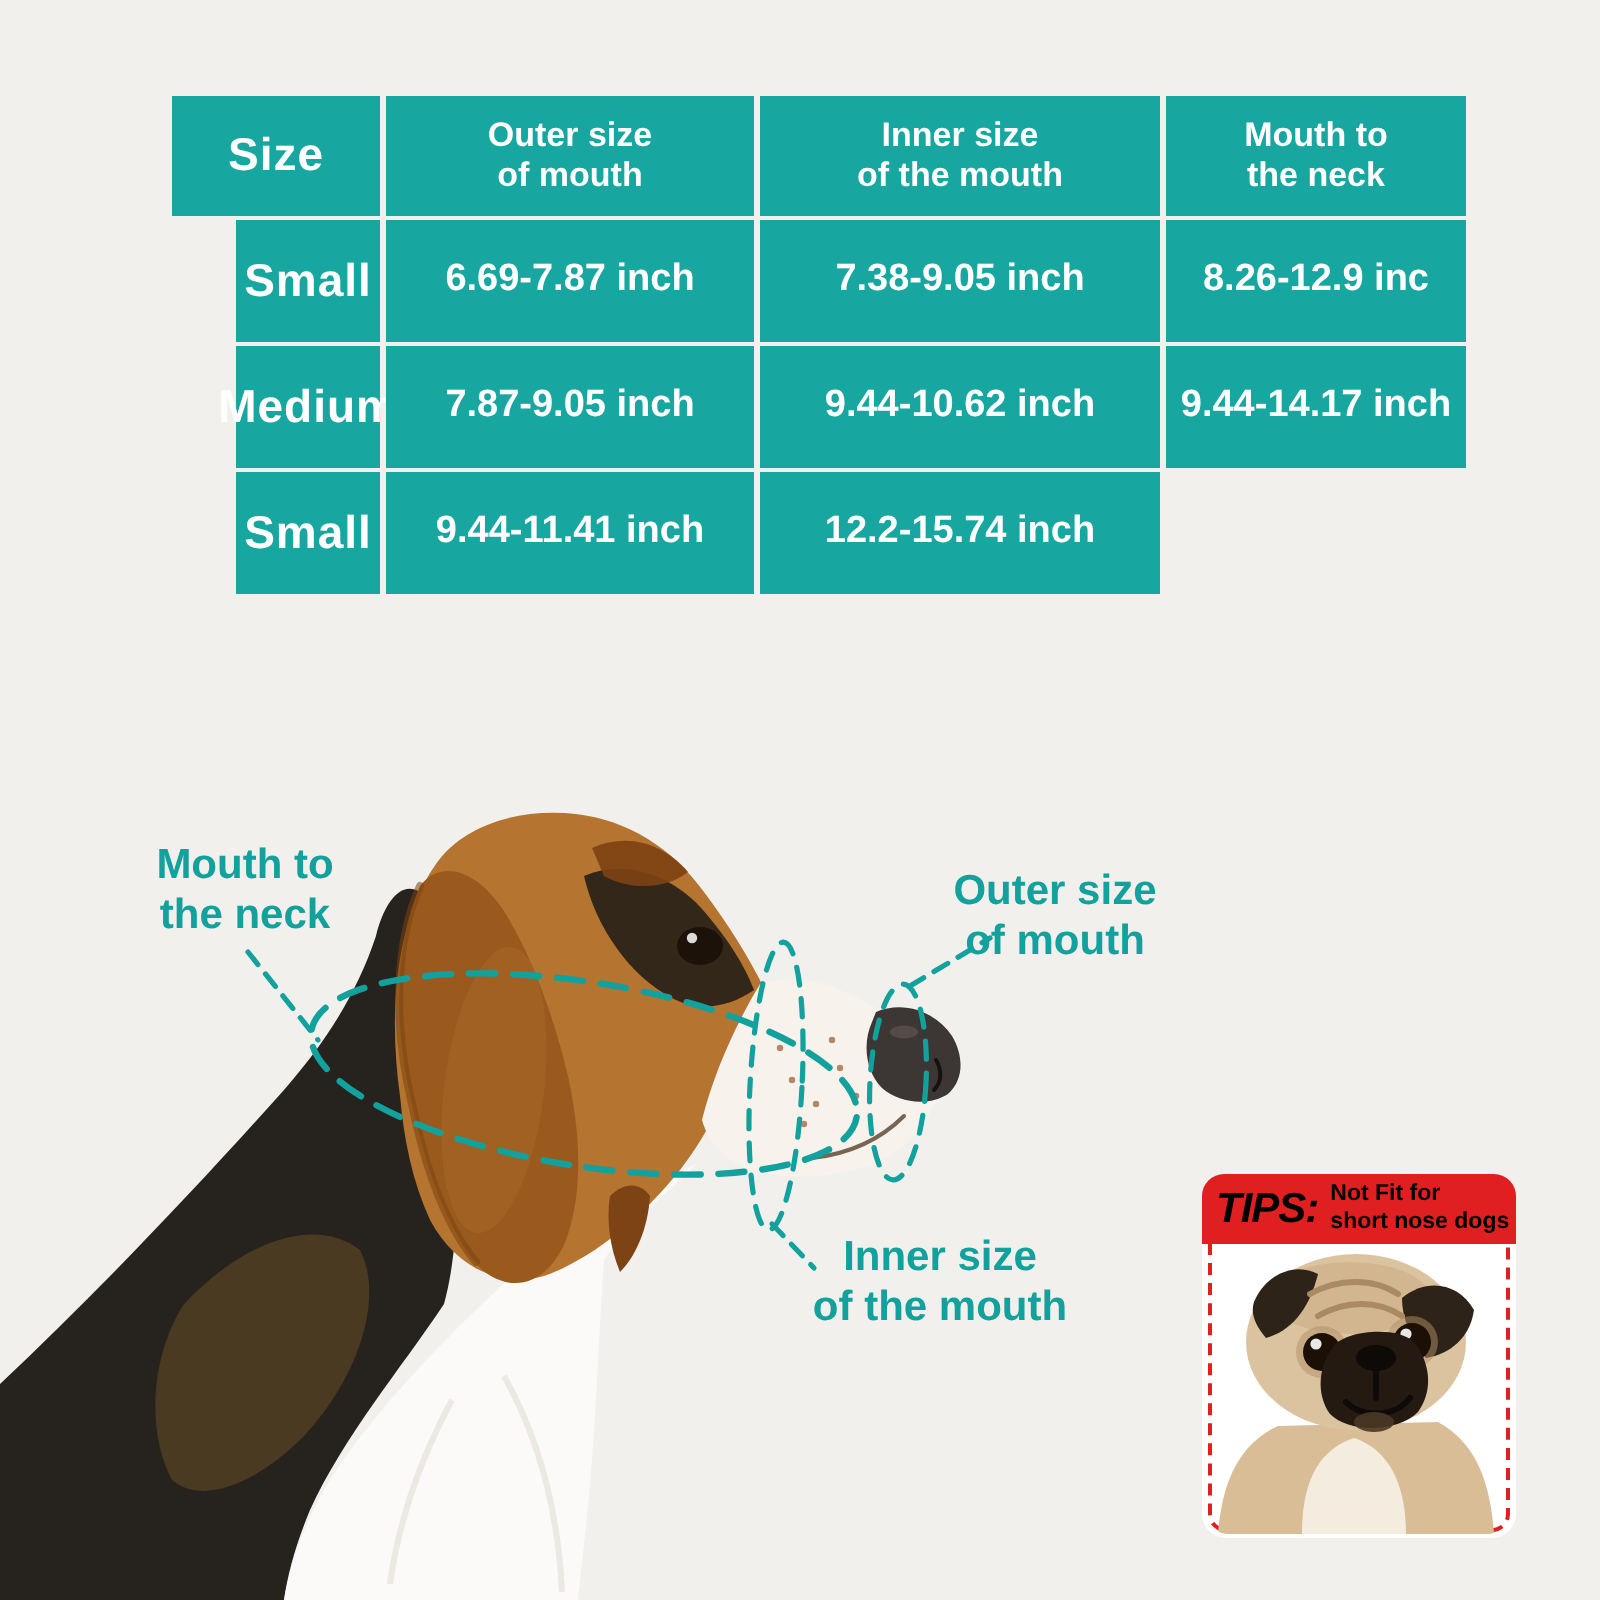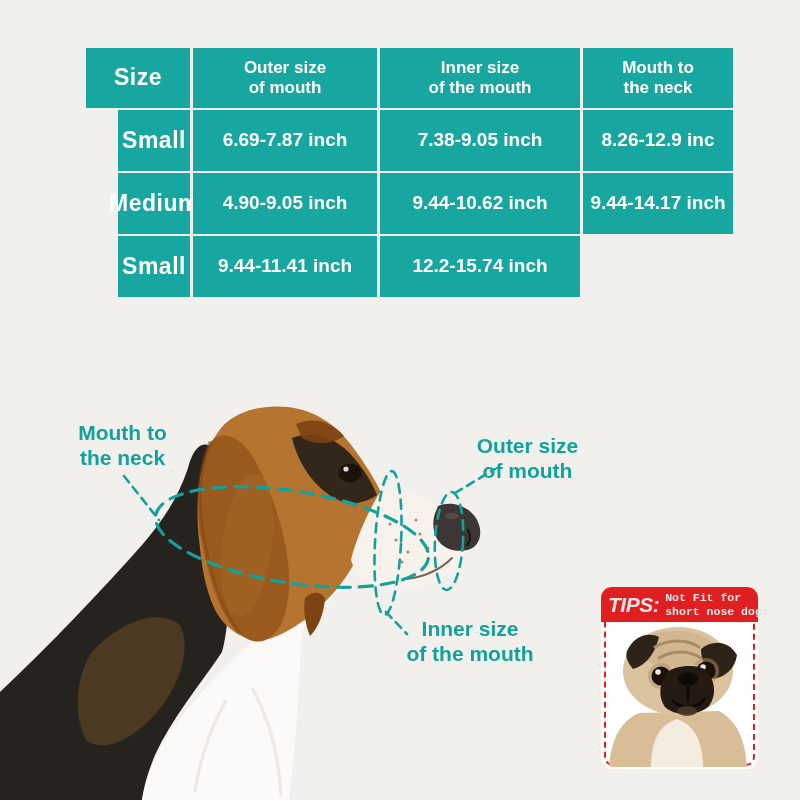--- a/index.html
+++ b/index.html
@@ -46,24 +46,24 @@
     position:absolute;left:601px;top:587px;width:157px;height:182px;
     background:#ffffff;border-radius:12px;
   }
   .tips-card .dash{
     position:absolute;left:3px;top:3px;right:3px;bottom:3px;
     border:2.5px dashed #e02020;border-radius:9px;pointer-events:none;
   }
   .tips-header{
     position:absolute;left:0;top:0;right:0;height:35px;
     background:#e02020;border-radius:11px 11px 0 0;
-    display:flex;align-items:center;padding:0 7px;box-sizing:border-box;color:#e5e5e5;
+    display:flex;align-items:center;padding:0 7px;box-sizing:border-box;color:#000000;
   }
   .tips-title{font-size:21px;font-weight:bold;letter-spacing:-.5px;font-style:italic;}
-  .tips-lines{margin-left:6px;font-size:11.5px;font-weight:bold;line-height:1.2;white-space:nowrap;font-family:Liberation Mono, monospace;}
+  .tips-lines{margin-left:6px;font-size:11.5px;font-weight:bold;line-height:1.2;white-space:nowrap;}
   .pug-wrap{position:absolute;left:2px;top:34px;width:152px;height:146px;overflow:hidden;border-radius:0 0 11px 11px;}
 </style>
 </head>
 <body>
 
 <div class="stage">
 
   <div class="size-table">
     <div class="cell hdr size-hdr">
       <span class="tline">Size</span>
@@ -80,21 +80,21 @@
       <span class="tline">Mouth to</span>
       <span class="tline">the neck</span>
     </div>
 
     <div class="cell rowlabel">Small</div>
     <div class="cell val">6.69-7.87 inch</div>
     <div class="cell val">7.38-9.05 inch</div>
     <div class="cell val">8.26-12.9 inc</div>
 
     <div class="cell rowlabel">Medium</div>
-    <div class="cell val">4.90-9.05 inch</div>
+    <div class="cell val">7.87-9.05 inch</div>
     <div class="cell val">9.44-10.62 inch</div>
     <div class="cell val">9.44-14.17 inch</div>
 
     <div class="cell rowlabel">Small</div>
     <div class="cell val">9.44-11.41 inch</div>
     <div class="cell val">12.2-15.74 inch</div>
   </div>
 
   <svg class="dog-layer" viewBox="0 0 800 800" xmlns="http://www.w3.org/2000/svg" aria-hidden="true">
 

